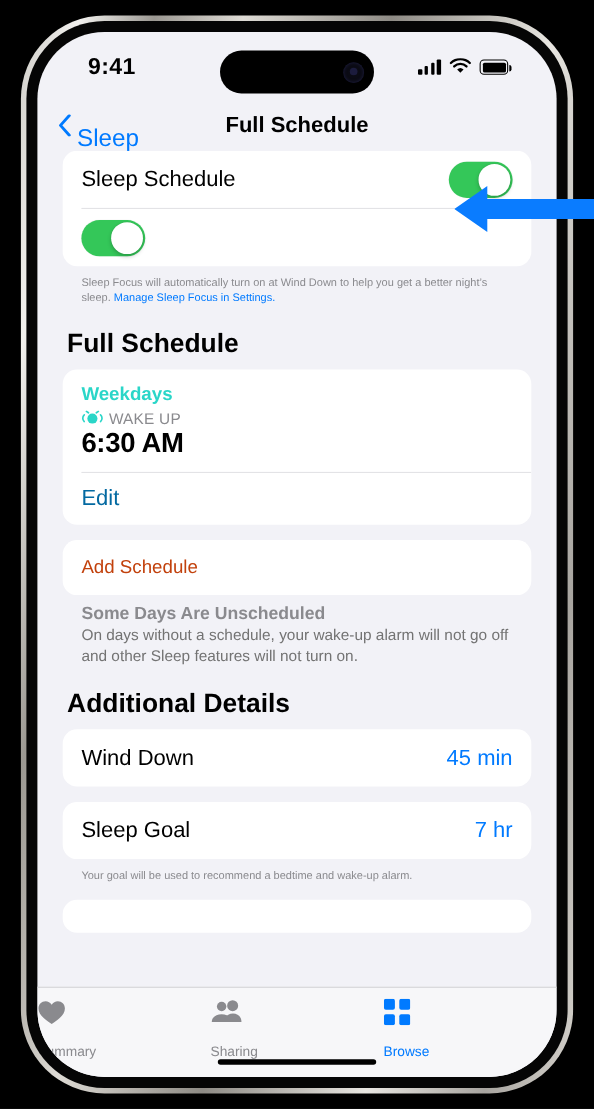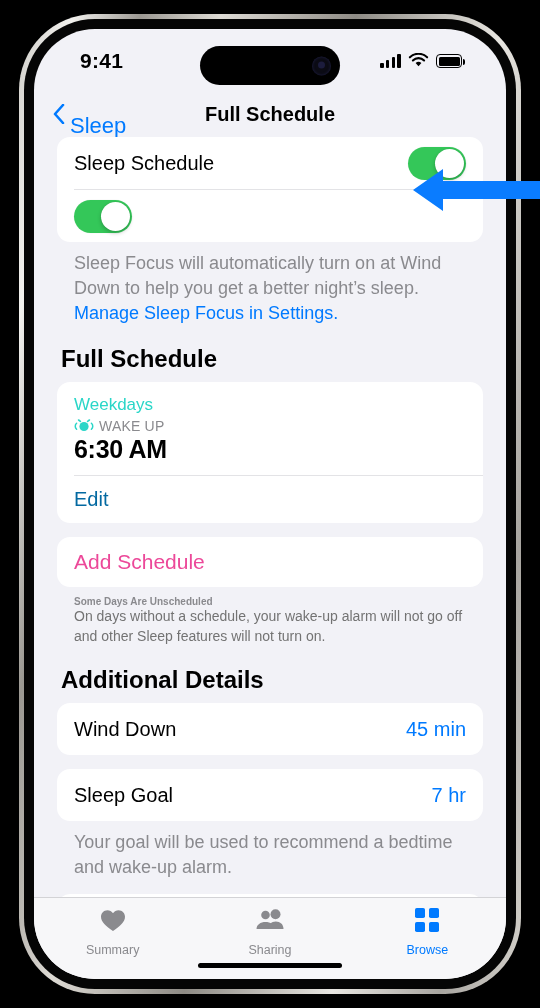--- a/index.html
+++ b/index.html
@@ -126,71 +126,71 @@
     box-shadow: 0 0 0 .5px rgba(0,0,0,.04);
   }
   .toggle .knob {
     position:absolute; top:2px; left:27px;
     width:29px; height:29px; border-radius:50%;
     background:#fff;
     box-shadow:0 2px 4px rgba(0,0,0,.22), 0 0 1px rgba(0,0,0,.14);
   }
 
   .footnote {
-    font-size:18px; line-height:1.38;
+    font-size:10px; line-height:1.38;
     color:#8A8A8E; padding: 9px 17px 0 17px;
   }
   .footnote a { color:#007AFF; text-decoration:none; }
 
   .section-title {
     font-size:24px; font-weight:bold; color:#000;
     padding: 20px 4px 9px 4px;
   }
 
   
   #schedule-card-body { padding: 13px 17px 11px 17px; }
   #schedule-days {
-    font-size:17px; font-weight:normal; color:#2AD6C8;
+    font-size:17px; font-weight:bold; color:#2AD6C8;
     margin-bottom:3px;
   }
   #schedule-times { display:flex; }
   .time-block { width:140px; }
   .time-head {
     display:flex; align-items:center; gap:5px;
     font-size:14px; letter-spacing:.2px; color:#8A8A8E; font-weight:500;
     margin-bottom:1px;
   }
   .time-val { font-size:25px; font-weight:bold; color:#000; letter-spacing:-.3px; }
   #edit-row { padding:0 17px; min-height:47px; display:flex; align-items:center; }
   #edit-label { font-size:20px; color:#0369a1; }
   #add-schedule-card { margin-top:14px; }
   #add-schedule-row { padding:0 17px; min-height:50px; display:flex; align-items:center; }
-  #add-schedule-label { font-size:21px; color:#ec4899; }
+  #add-schedule-label { font-size:17px; color:#c2410c; }
 
   .note-block { padding: 9px 17px 0 17px; }
-  .note-title { font-size:10px; font-weight:bold; color:#8A8A8E; }
+  .note-title { font-size:16px; font-weight:bold; color:#8A8A8E; }
   .note-body { font-size:14px; line-height:1.38; color:#737373; }
 
   .card-gap { height:14px; }
 
   
   #clipped-card {
     margin-top:14px; height:30px;
     background:#fff; border-radius:13px;
     position:relative; overflow:hidden;
   }
 
   
   #tab-bar {
     position:absolute; left:0; right:0; bottom:0;
     height:82px; background:#F7F7F9;
     border-top:.5px solid #D3D3D6;
     display:flex; align-items:flex-start; padding-top:9px;
   }
-  .tab { flex:1; display:flex; flex-direction:column; align-items:center; gap:10px; cursor:pointer; }
+  .tab { flex:1; display:flex; flex-direction:column; align-items:flex-start; gap:16px; cursor:pointer; }
   .tab-label { font-size:12.5px; color:#8A8A8E; font-weight:500; }
   .tab.active .tab-label { color:#007AFF; }
   .tab-icon { height:26px; display:flex; align-items:center; }
 
   #home-indicator {
     position:absolute; bottom:11px; left:50%; transform:translateX(-50%);
     width:144px; height:5.5px; border-radius:3px; background:#000;
   }
 
   

